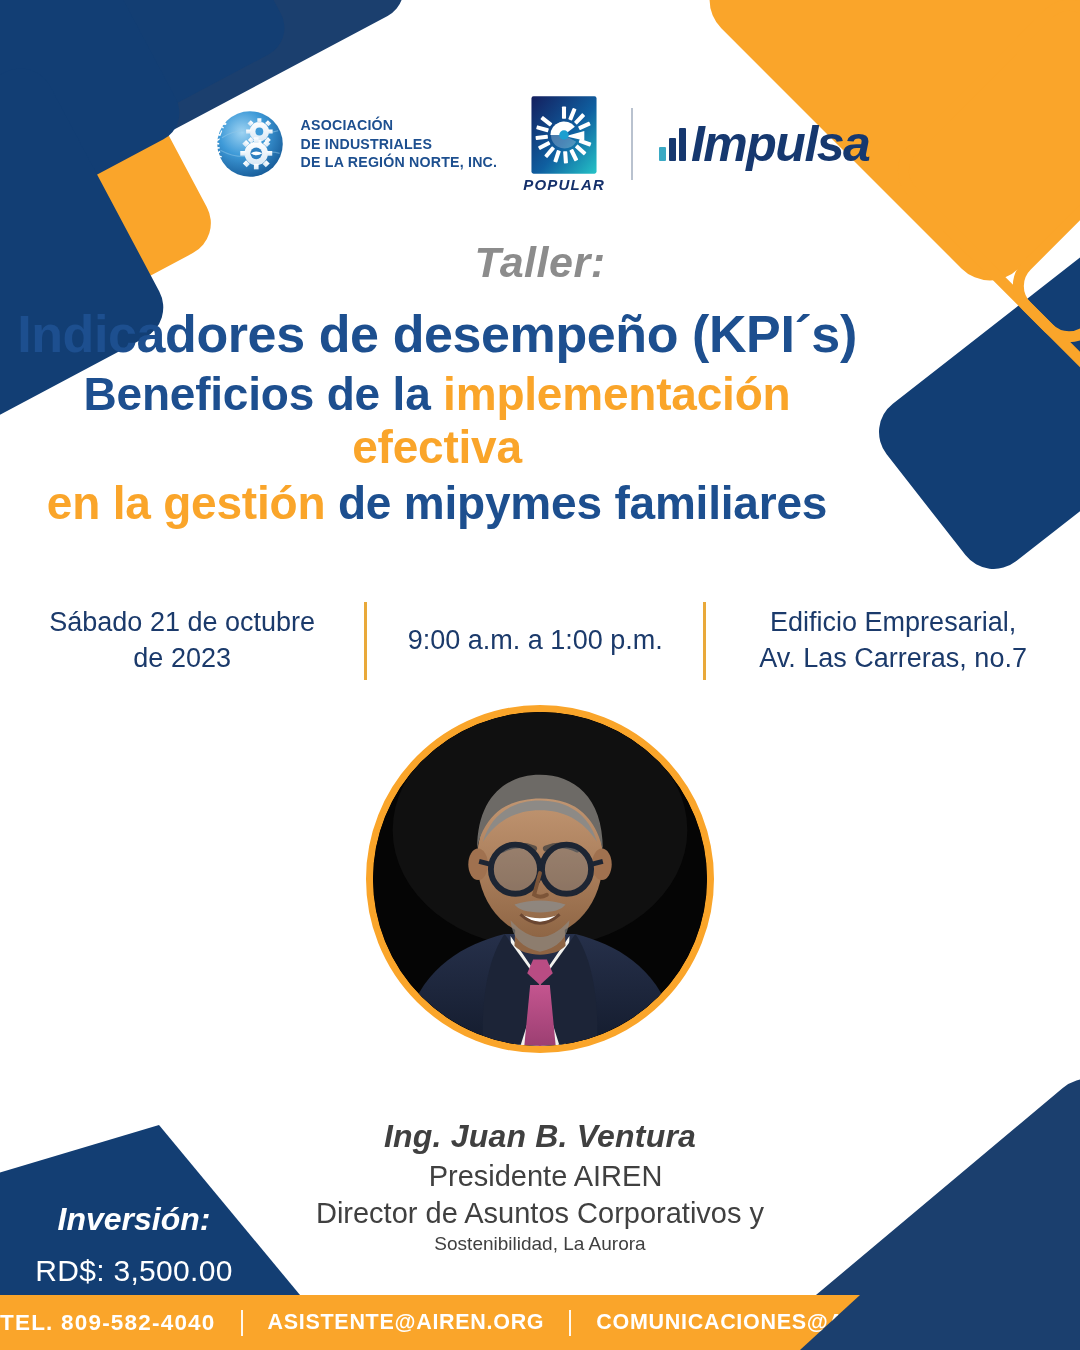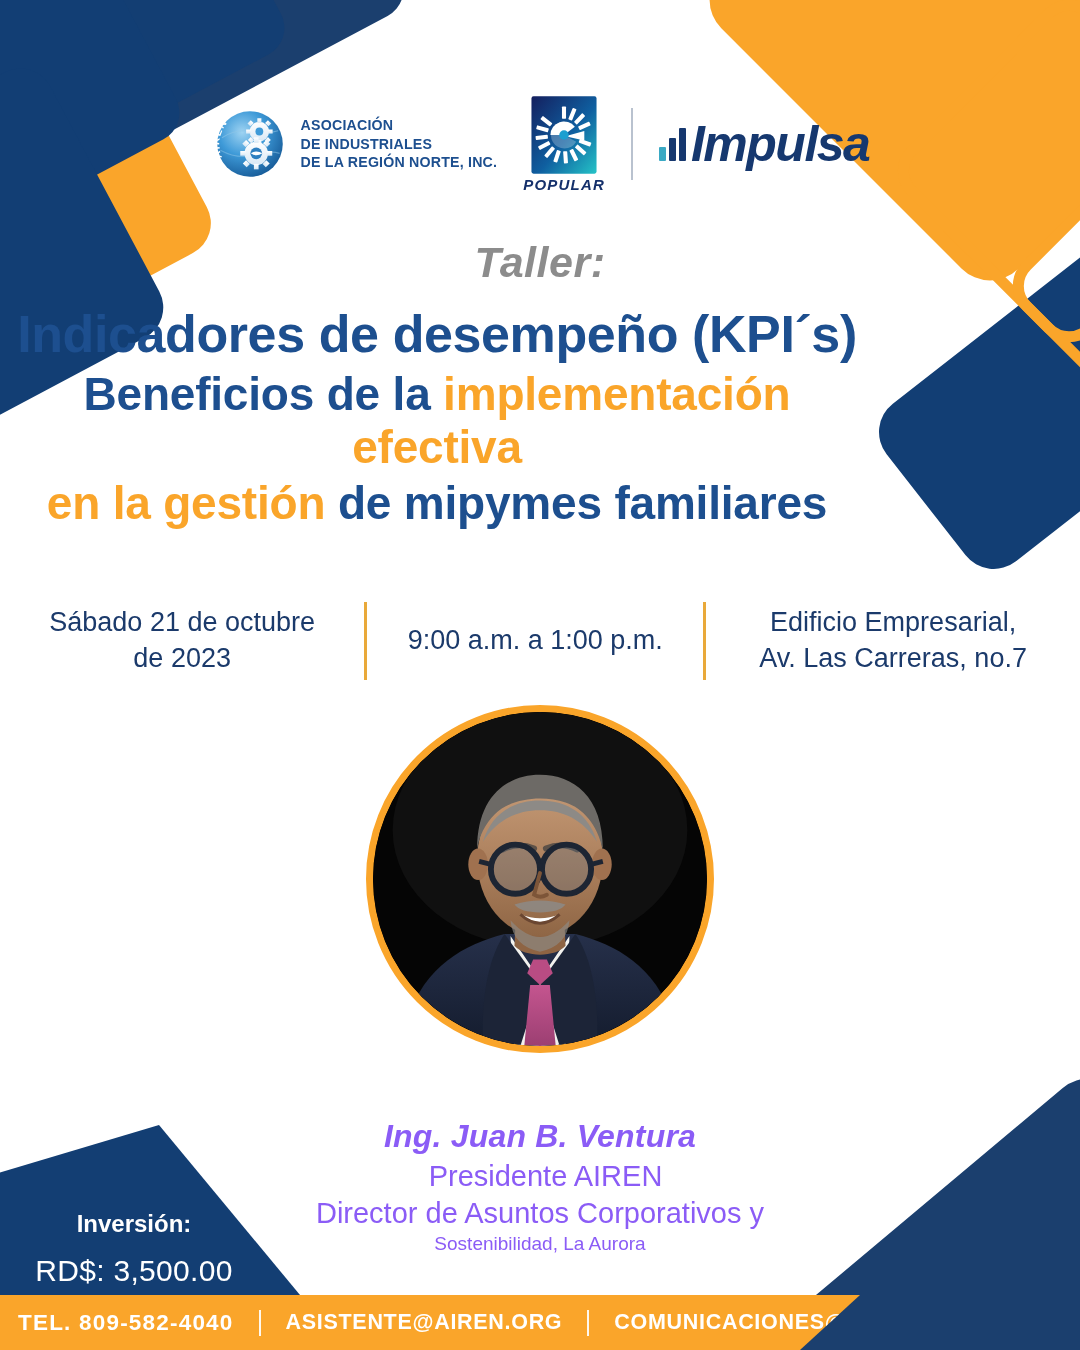--- a/index.html
+++ b/index.html
@@ -80,21 +80,20 @@
 
   
   .footer-bar{
     position:absolute;left:0;bottom:0;width:1080px;height:55px;
     background:#faa52a;
     clip-path:polygon(0 0, 860px 0, 800px 100%, 0 100%);
     display:flex;align-items:center;
   }
   .footer-inner{
     display:flex;align-items:center;gap:16px;
-    padding-left:18px;
     color:#ffffff;
     font-weight:700;
     font-size:21.5px;
     letter-spacing:.7px;
     white-space:nowrap;
   }
   .footer-inner .seg{padding:0 9px;}
   .footer-inner .seg:first-child{padding-left:0;font-size:22.5px;letter-spacing:1.2px;}
   .fdiv{width:2px;height:26px;background:#ffffff;opacity:.92;}
 
@@ -160,33 +159,33 @@
     position:absolute;left:50%;top:705px;transform:translateX(-50%);
     width:348px;height:348px;border-radius:50%;
     border:7px solid #faa52a;
     box-sizing:border-box;overflow:hidden;background:#000;
   }
   .portrait-wrap svg{display:block;width:100%;height:100%;}
 
   
   .speaker{
     position:absolute;left:0;top:1118px;width:1080px;text-align:center;
-    color:#8b5cf6;
+    color:#404040;
   }
   .sp-name{font-style:italic;font-weight:700;font-size:32px;letter-spacing:.2px;}
   .sp-role{font-size:29px;margin-top:4px;line-height:1.2;padding-left:11px;}
   .sp-role2{font-size:29px;margin-top:2px;line-height:1.2;}
   .sp-role3{font-size:19px;margin-top:2px;line-height:1.2;}
 
   
   .invest{
     position:absolute;left:0;bottom:62px;width:268px;text-align:center;
     color:#ffffff;
   }
-  .inv-label{font-weight:700;font-size:24px;}
+  .inv-label{font-style:italic;font-weight:700;font-size:32px;}
   .inv-amount{font-size:30px;margin-top:16px;letter-spacing:.3px;}
 </style>
 </head>
 <body>
 
 <div id="flyer">
 
   <div class="deco tl-navy-a"></div>
   <div class="deco tl-navy-b"></div>
   <div class="deco tl-orange"></div>

